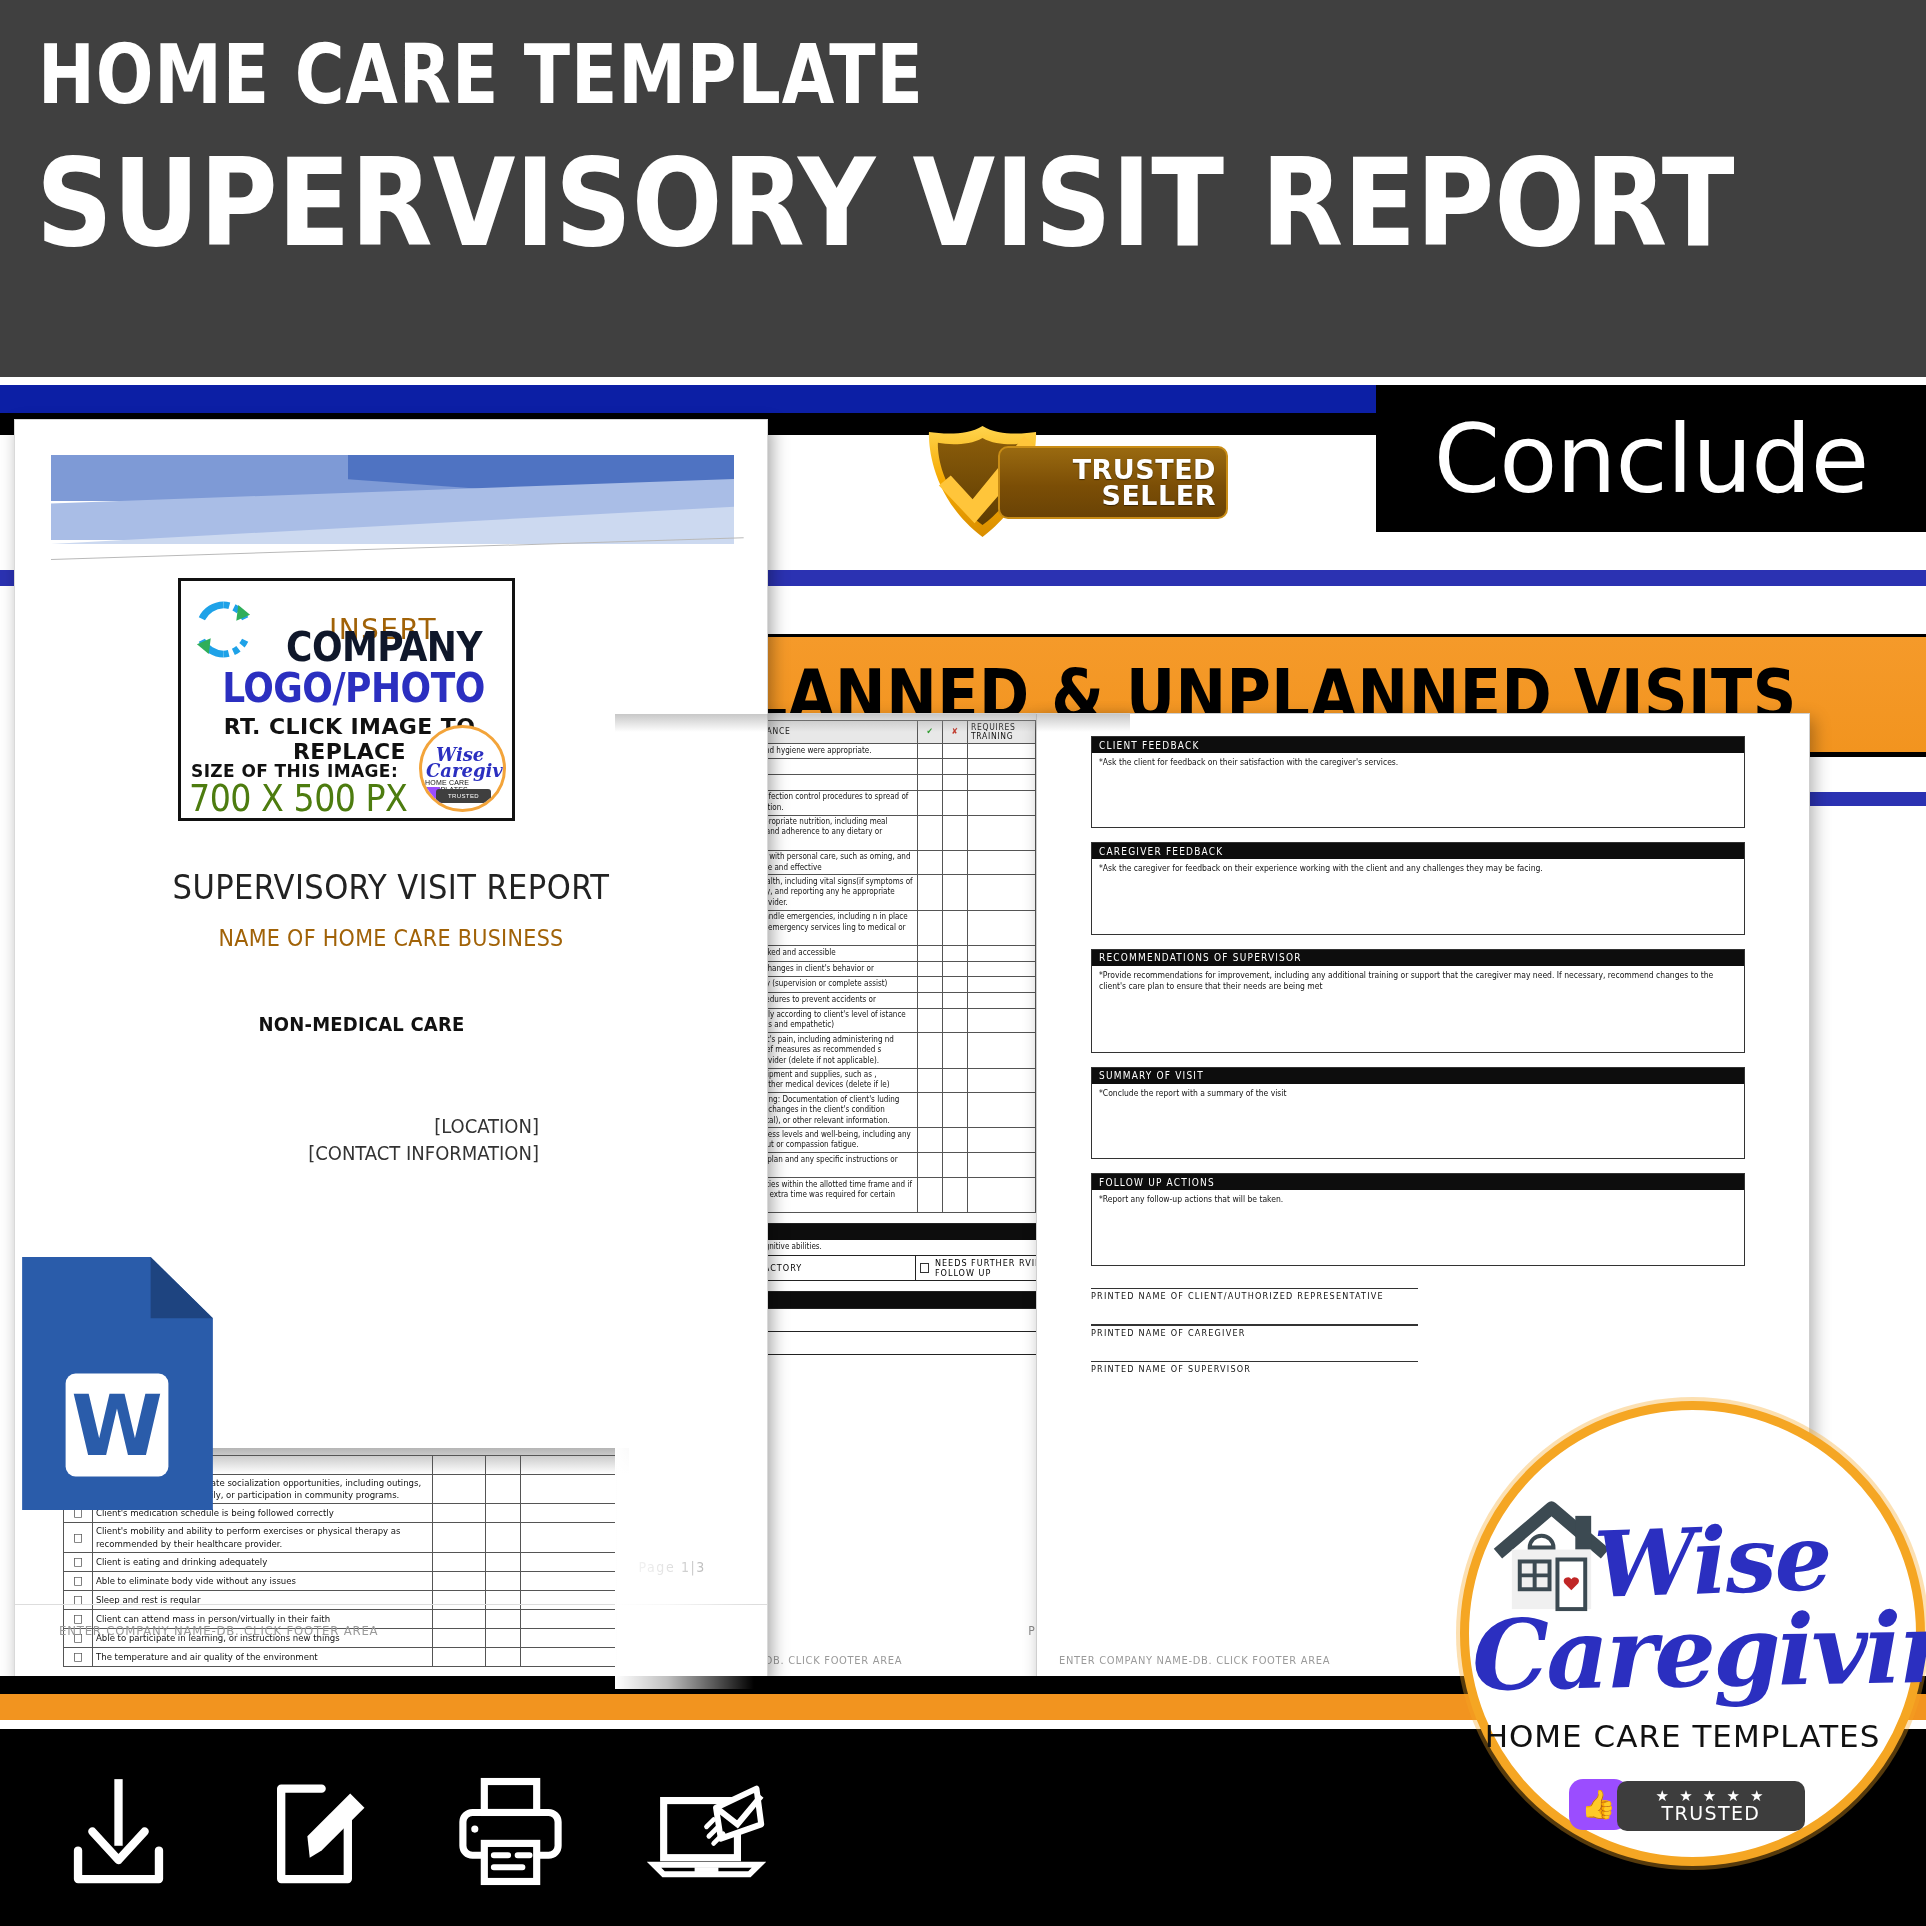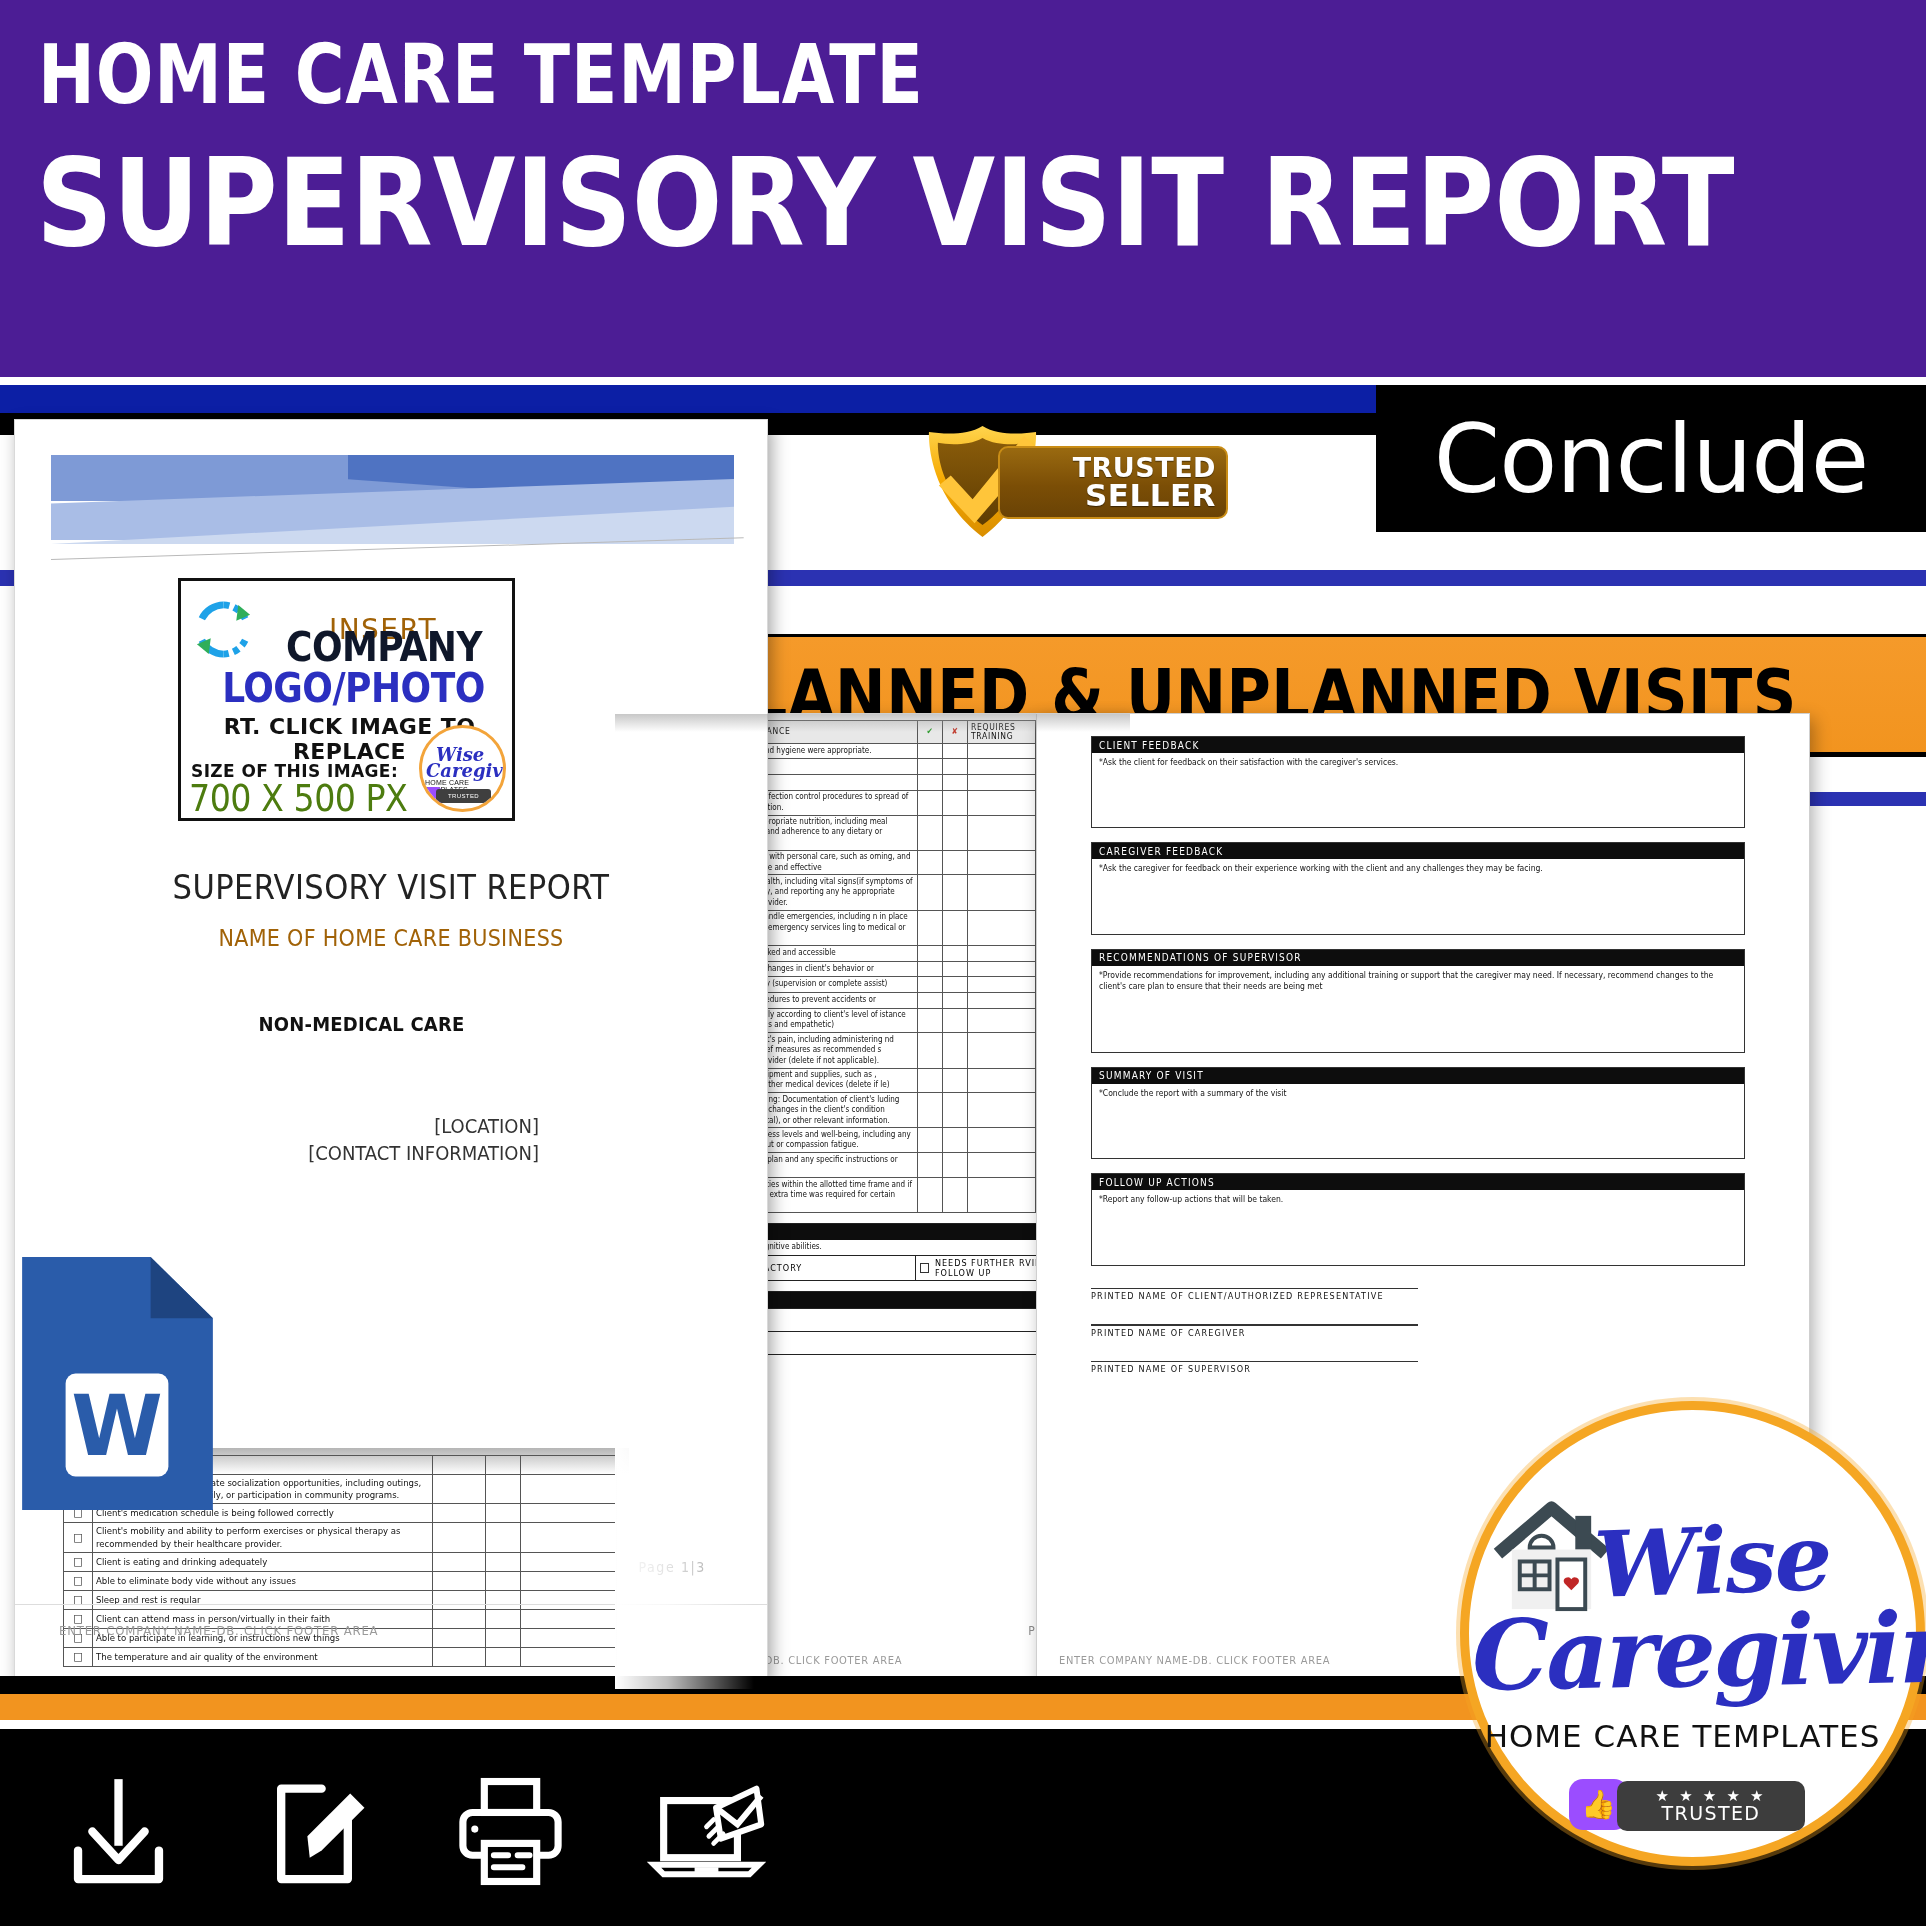--- a/index.html
+++ b/index.html
@@ -8,21 +8,21 @@
     background:#ffffff;
     font-family:"Liberation Sans", sans-serif;
     overflow:hidden;
     position:relative;
   }
   .stage{position:absolute;inset:0;width:1927px;height:1927px;overflow:hidden;}
 
   
   .hero{
     position:absolute;left:0;top:0;width:1927px;height:377px;
-    background:#4c1d95;
+    background:#404040;
     overflow:hidden;
   }
   .hero-l1{
     position:absolute;left:38px;top:36px;
     color:#fff;font-size:82px;line-height:.95;
     font-weight:bold;letter-spacing:1px;
     font-family:"DejaVu Sans Condensed","Liberation Sans Narrow","Liberation Sans",sans-serif;
     transform:scaleX(.92);transform-origin:left top;
     white-space:nowrap;
   }
@@ -56,21 +56,21 @@
     background:linear-gradient(180deg,#9a6a10 0%,#7b4e06 55%,#6a4305 100%);
     border-radius:10px;border:2px solid #c98d16;
     display:flex;flex-direction:column;align-items:flex-end;justify-content:center;
     padding-right:10px;box-sizing:border-box;
   }
   .ts-plate b{
     color:#fff;font-weight:bold;font-size:27px;line-height:.95;letter-spacing:0.5px;
     font-family:"DejaVu Sans","Liberation Sans",sans-serif;
     text-shadow:0 1px 1px rgba(0,0,0,.5);
   }
-  .ts-plate b.small{font-size:31px;}
+  .ts-plate b.small{font-size:27px;}
 
   
   .bar-blue-2{position:absolute;left:0;top:570px;width:1927px;height:16px;background:#2b32b2;}
 
   
   .orange-banner{
     position:absolute;left:665px;top:634px;width:1261px;height:123px;
     background:linear-gradient(180deg,#f59a2a 0%,#f2941f 100%);
     border-top:3px solid #000;border-bottom:5px solid #000;border-left:3px solid #000;
     box-sizing:border-box;display:flex;align-items:center;

